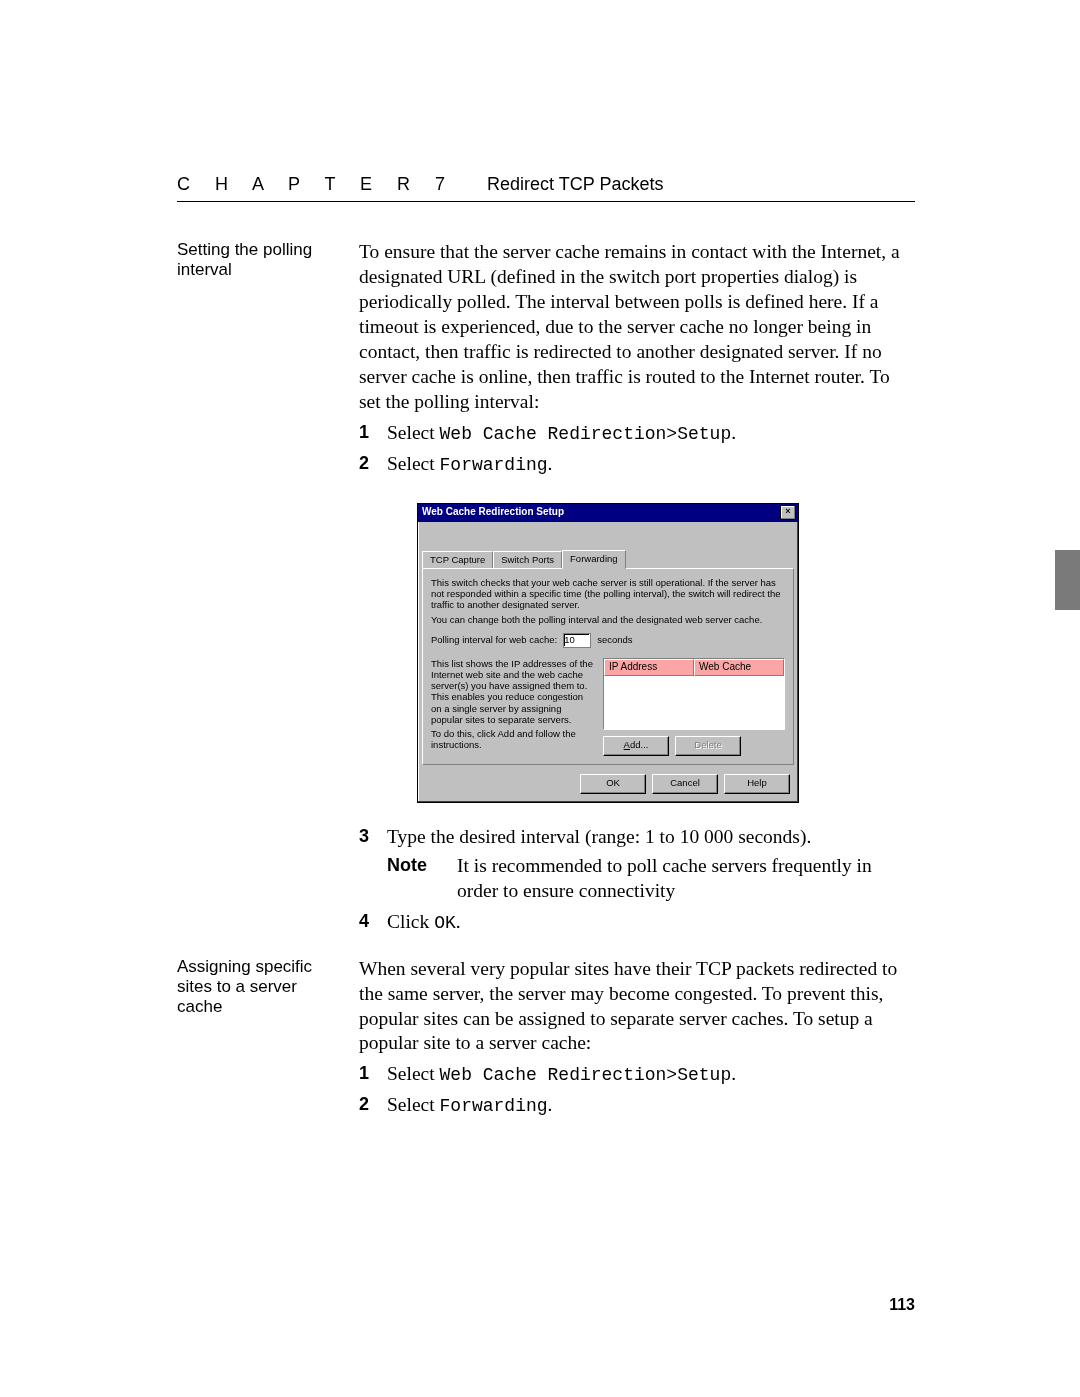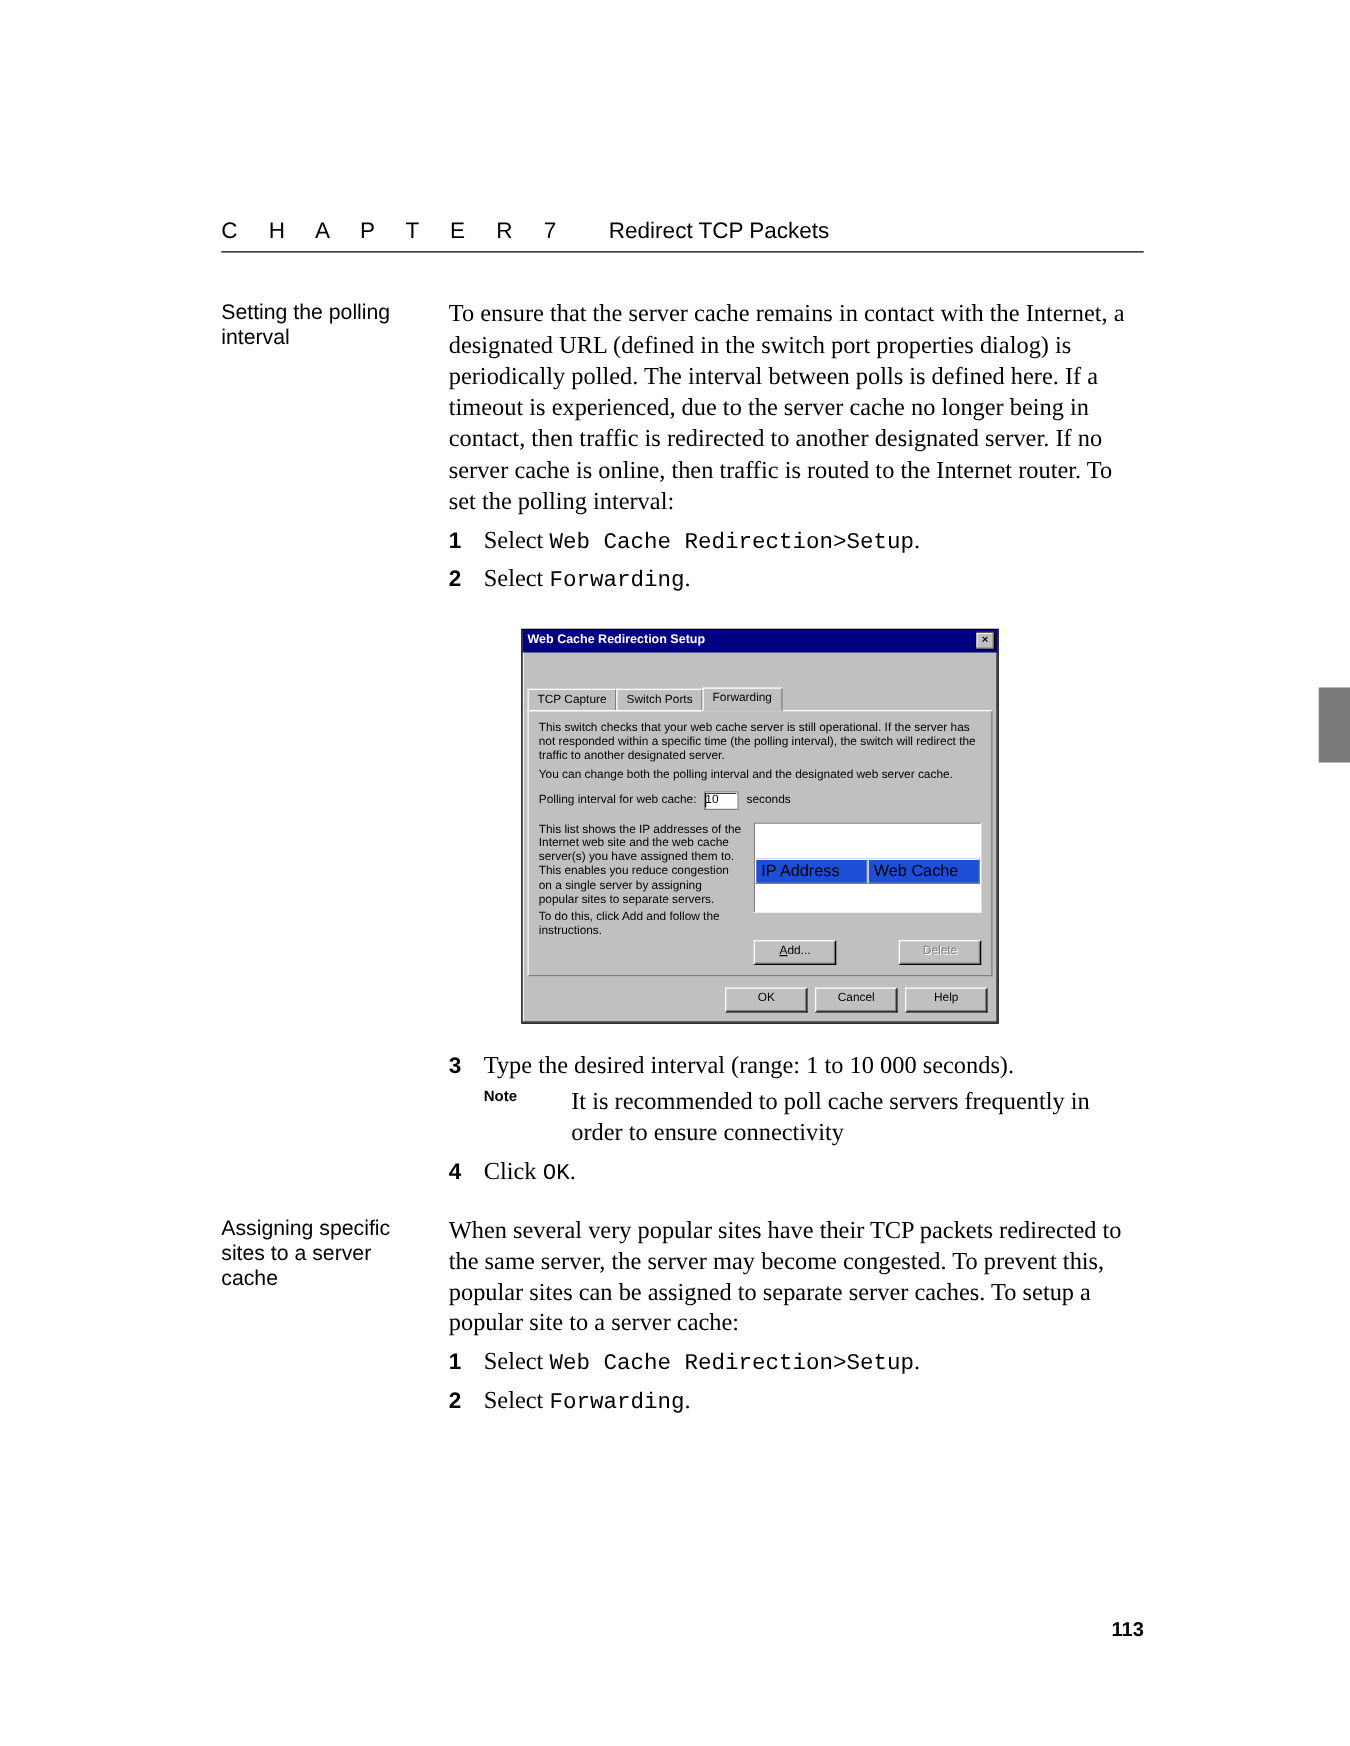--- a/index.html
+++ b/index.html
@@ -66,21 +66,21 @@
   .code { font-family: "Courier New", monospace; font-size: 18px; }
   .note-row {
     display: flex;
     margin-top: 4px;
     margin-left: 28px;
   }
   .note-label {
     flex: 0 0 70px;
     font-weight: 700;
     font-family: Arial, Helvetica, sans-serif;
-    font-size: 12px;
+    font-size: 18px;
   }
   .note-text { flex: 1 1 auto; }
 
   
   .dialog-wrap {
     margin: 26px 0 22px 58px;
   }
   .win {
     width: 380px;
     font-family: "MS Sans Serif", Tahoma, Arial, sans-serif;
@@ -159,46 +159,45 @@
   .listbox {
     background:#fff;
     border-top:1px solid #808080;
     border-left:1px solid #808080;
     border-right:1px solid #fff;
     border-bottom:1px solid #fff;
     height: 70px;
   }
   .listhdr { display:flex; }
   .listhdr .col {
-    background:#1d4ed8;
+    background:#fca5a5;
     border-right:1px solid #808080;
     border-bottom:1px solid #808080;
     border-top:1px solid #fff;
     border-left:1px solid #fff;
     padding:1px 4px;
-    font-size:13px;
+    font-size:10px;
     flex:1;
-    margin-top:28px;
   }
   .btn {
     min-width: 52px; height: 18px;
     background:#c0c0c0;
     border-top:1px solid #fff;
     border-left:1px solid #fff;
     border-right:1px solid #000;
     border-bottom:1px solid #000;
     box-shadow: inset -1px -1px 0 #808080;
     font-size:9.5px;
     text-align:center;
     line-height:16px;
     padding: 0 6px;
   }
   .btn.disabled { color:#808080; text-shadow:1px 1px 0 #fff; }
   .btn u { text-decoration: underline; }
-  .btnrow-small { display:flex; gap:6px; margin-top:22px;justify-content:space-between; }
+  .btnrow-small { display:flex; gap:6px; margin-top:6px; }
   .btnrow-main {
     display:flex; gap:6px; justify-content:flex-end;
     padding: 4px 8px 8px 0;
   }
   .page-tab-marker {
     position:absolute;
     right:0; top:550px;
     width:25px; height:60px;
     background:#7a7a7a;
   }

